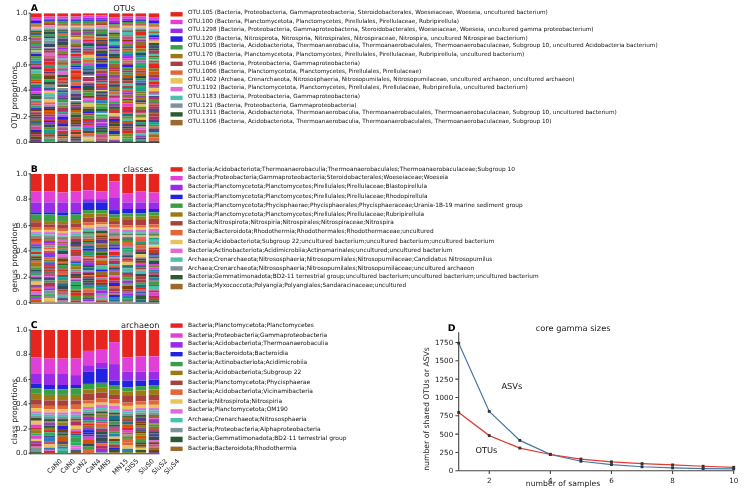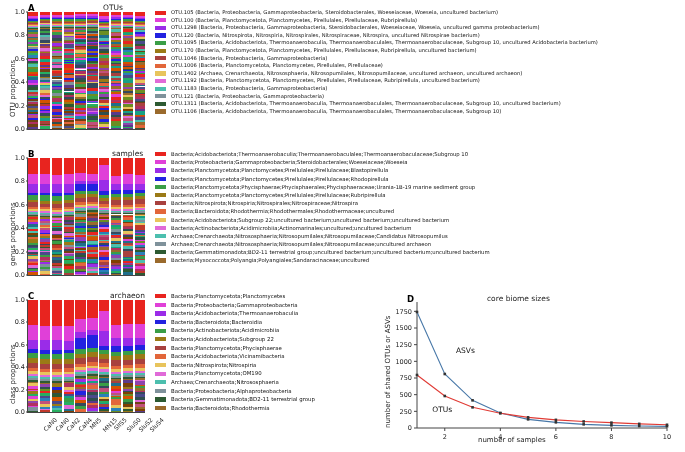--- a/index.html
+++ b/index.html
@@ -886,21 +886,21 @@
         <span class="legend-text">OTU.1311 (Bacteria, Acidobacteriota, Thermoanaerobaculia, Thermoanaerobaculales, Thermoanaerobaculaceae, Subgroup 10, uncultured bacterium)</span>
       </div>
       <div class="legend-row ">
         <span class="swatch" style="background: rgb(154, 106, 44);"></span>
         <span class="legend-text">OTU.1106 (Bacteria, Acidobacteriota, Thermoanaerobaculia, Thermoanaerobaculales, Thermoanaerobaculaceae, Subgroup 10)</span>
       </div>
     </div>
 
   <div class="panel" style="left:0; top:146px; width:150px; height:145px;">
     <div class="panel-letter" style="left:28px; top:3px;">B</div>
-    <div class="panel-title" style="left:112px; top:3px;">samples</div>
+    <div class="panel-title" style="left:112px; top:3px;">classes</div>
     <div class="ylabel" style="left:9px; top:120px;">genus proportions</div>
     <div class="plotarea" id="plotB" style="left:27px; top:12px; width:118px; height:118px;">
         <div class="ytick" style="top: 117px;">0.0</div>
         <div class="ytickmark" style="top: 117px;"></div>
         <div class="ytick" style="top: 93.6px;">0.2</div>
         <div class="ytickmark" style="top: 93.6px;"></div>
         <div class="ytick" style="top: 70.2px;">0.4</div>
         <div class="ytickmark" style="top: 70.2px;"></div>
         <div class="ytick" style="top: 46.8px;">0.6</div>
         <div class="ytickmark" style="top: 46.8px;"></div>
@@ -1840,21 +1840,21 @@
         <span class="legend-text">Bacteria;Gemmatimonadota;BD2-11 terrestrial group</span>
       </div>
       <div class="legend-row legend-row-c">
         <span class="swatch" style="background: rgb(154, 106, 44);"></span>
         <span class="legend-text">Bacteria;Bacteroidota;Rhodothermia</span>
       </div>
     </div>
 
   <div class="panel" style="left:375px; top:288px; width:310px; height:164px;">
     <div class="panel-letter" style="left:32px; top:6px;">D</div>
-    <div class="panel-title" style="left:112px; top:6px;">core biome sizes</div>
+    <div class="panel-title" style="left:112px; top:6px;">core gamma sizes</div>
     <div class="ylabel" style="left:9px; top:140px;">number of shared OTUs or ASVs</div>
     <div class="xlabel-axis" style="left:103px; top:148px;">number of samples</div>
     <div id="panelD-holder" style="position:absolute; left:0; top:0; width:310px; height:164px;">
         <svg width="310" height="164" id="panelD-svg">
           <line x1="42" y1="14" x2="42" y2="140" stroke="#444" stroke-width="1"></line>
           <line x1="42" y1="140" x2="292" y2="140" stroke="#444" stroke-width="1"></line>
           <line x1="39" y1="140" x2="42" y2="140" stroke="#444" stroke-width="1"></line>
           <text x="37" y="142.4" text-anchor="end" font-size="6.5" fill="#1a1a1a" font-family="&quot;DejaVu Sans&quot;, sans-serif">0</text>
           <line x1="39" y1="123.33333333333333" x2="42" y2="123.33333333333333" stroke="#444" stroke-width="1"></line>
           <text x="37" y="125.73333333333333" text-anchor="end" font-size="6.5" fill="#1a1a1a" font-family="&quot;DejaVu Sans&quot;, sans-serif">250</text>

